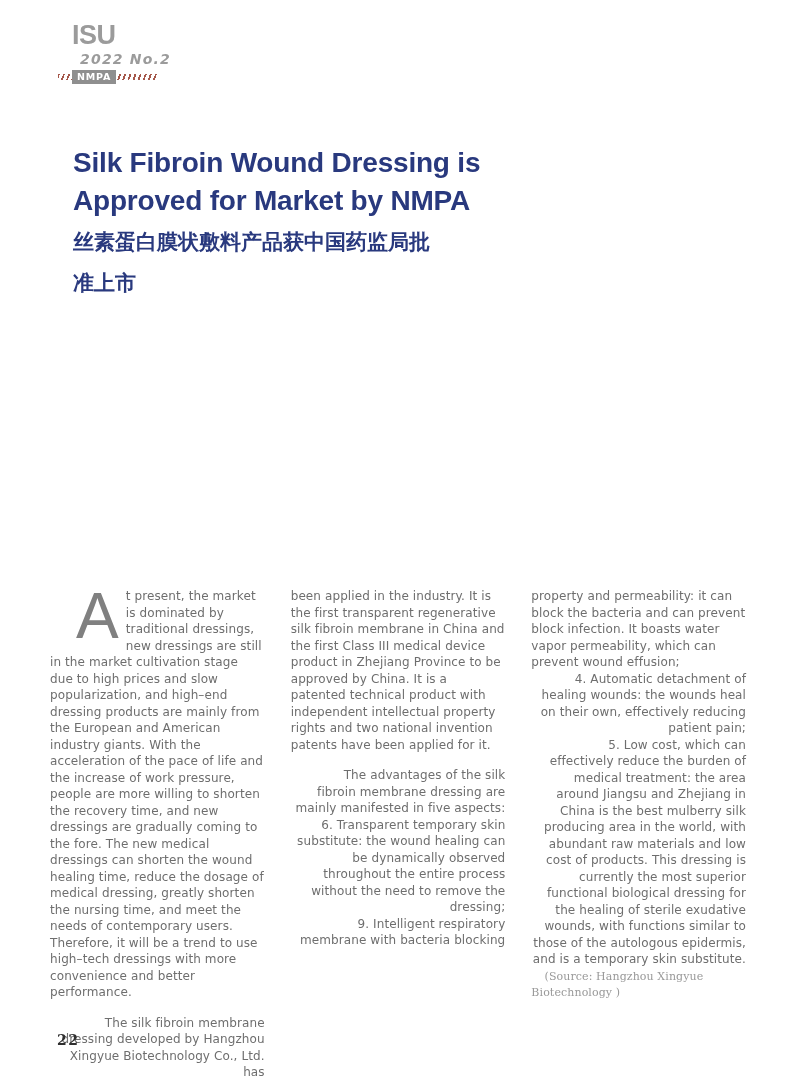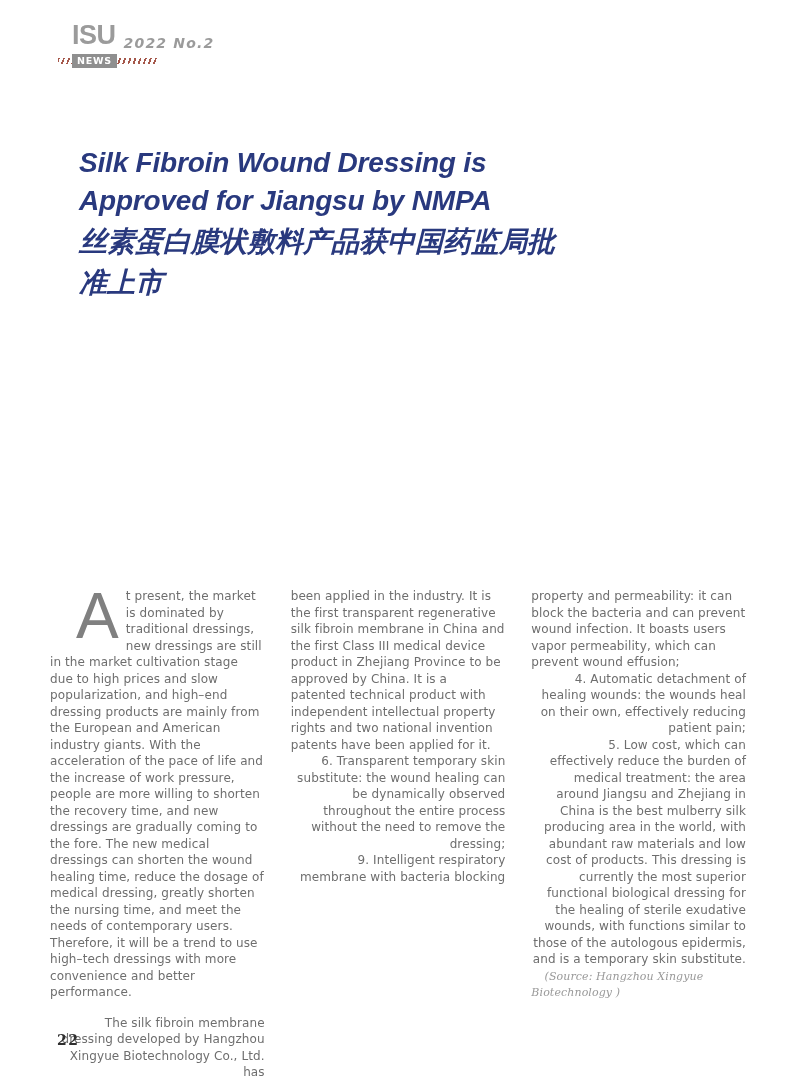--- a/index.html
+++ b/index.html
@@ -16,21 +16,21 @@
   .page{
     position:relative;
     width:794px;height:1077px;
     margin:0 auto;
     background:#ffffff;
     overflow:hidden;
   }
 
   
   .header{position:absolute;top:20px;left:58px;}
-  .logo-row{display:flex;align-items:flex-end;margin-left:14px;}
+  .logo-row{display:flex;align-items:flex-start;margin-left:14px;flex-direction:column;}
   .logo{
     font-size:27px;font-weight:700;color:var(--header-gray);
     letter-spacing:-0.5px;font-family:"Liberation Sans",sans-serif;
   }
   .issue{
     font-size:14px;font-weight:700;color:var(--header-gray);
     margin-left:8px;letter-spacing:1.2px;font-style:italic;
   }
   .hatch-row{position:relative;margin-top:4px;height:12px;}
   .hatch{
@@ -39,46 +39,46 @@
     background:repeating-linear-gradient(110deg,var(--hatch-red) 0 1.8px,transparent 1.8px 4.8px);
   }
   .news-badge{
     position:absolute;left:14px;top:-1px;
     background:var(--badge-bg);color:#ffffff;
     font-size:9.5px;font-weight:700;letter-spacing:0.8px;
     padding:1px 5px 2px 5px;line-height:11px;
   }
 
   
-  .title-block{position:absolute;left:79px;top:144px;width:640px;color:var(--navy);font-style:italic;}
+  .title-block{position:absolute;left:73px;top:144px;width:640px;color:var(--navy);}
   .title-en{
     font-family:"Liberation Sans",sans-serif;
     font-size:28px;line-height:38px;font-weight:700;letter-spacing:-0.2px;
   }
   .title-cn{
     font-family:"Liberation Sans",sans-serif;
-    font-size:28px;line-height:41px;font-weight:700;margin-top:1px;
+    font-size:21px;line-height:41px;font-weight:700;margin-top:1px;
   }
 
   
   .columns{
     position:absolute;left:50px;top:588px;width:696px;
     display:flex;gap:26px;
   }
   .col{flex:1 1 0;min-width:0;}
   .para{
     font-size:12px;line-height:16.5px;color:var(--body-gray);
     letter-spacing:0.1px;
     text-align:left;
   }
   .para.indent{text-indent:2.3em;text-align:right;}
   .para.gap{margin-top:14px;}
   .para.source{
     font-family:"DejaVu Serif","Liberation Serif",serif;
-    font-style:italic;color:#999999;font-size:11px;
+    color:#999999;font-size:11px;
     text-indent:1.2em;margin-top:1px;
   }
   .dropcap{
     float:left;
     font-family:"Liberation Sans",sans-serif;
     font-size:64px;line-height:50px;
     height:48px;
     margin:3px 7px 2px 26px;
     color:#808080;font-weight:400;
   }
@@ -95,41 +95,42 @@
 
 <div class="page">
 
   <header class="header">
     <div class="logo-row">
       <span class="logo">ISU</span>
       <span class="issue">2022 No.2</span>
     </div>
     <div class="hatch-row">
       <div class="hatch"></div>
-      <span class="news-badge">NEWS</span>
+      <span class="news-badge">NMPA</span>
     </div>
   </header>
 
   <section class="title-block">
-    <h1 class="title-en"><span>Silk Fibroin Wound Dressing is</span><br><span>Approved for Jiangsu by NMPA</span></h1>
+    <h1 class="title-en"><span>Silk Fibroin Wound Dressing is</span><br><span>Approved for Market by NMPA</span></h1>
     <h2 class="title-cn"><span>丝素蛋白膜状敷料产品获中国药监局批</span><br><span>准上市</span></h2>
   </section>
 
   <section class="columns" id="columns">
       <div class="col">
         <p class="para"><span class="dropcap">A</span>t present, the market is dominated by traditional dressings, new dressings are still in the market cultivation stage due to high prices and slow popularization, and high–end dressing products are mainly from the European and American industry giants. With the acceleration of the pace of life and the increase of work pressure, people are more willing to shorten the recovery time, and new dressings are gradually coming to the fore. The new medical dressings can shorten the wound healing time, reduce the dosage of medical dressing, greatly shorten the nursing time, and meet the needs of contemporary users. Therefore, it will be a trend to use high–tech dressings with more convenience and better performance.</p>
         <p class="para indent gap">The silk fibroin membrane dressing developed by Hangzhou Xingyue Biotechnology Co., Ltd. has</p>
       </div>
       <div class="col">
         <p class="para">been applied in the industry. It is the first transparent regenerative silk fibroin membrane in China and the first Class III medical device product in Zhejiang Province to be approved by China. It is a patented technical product with independent intellectual property rights and two national invention patents have been applied for it.</p>
+        <p class="para indent gap">The advantages of the silk fibroin membrane dressing are mainly manifested in five aspects:</p>
         <p class="para indent">6. Transparent temporary skin substitute: the wound healing can be dynamically observed throughout the entire process without the need to remove the dressing;</p>
         <p class="para indent">9. Intelligent respiratory membrane with bacteria blocking</p>
       </div>
       <div class="col">
-        <p class="para">property and permeability: it can block the bacteria and can prevent wound infection. It boasts users vapor permeability, which can prevent wound effusion;</p>
+        <p class="para">property and permeability: it can block the bacteria and can prevent block infection. It boasts water vapor permeability, which can prevent wound effusion;</p>
         <p class="para indent">4. Automatic detachment of healing wounds: the wounds heal on their own, effectively reducing patient pain;</p>
         <p class="para indent">5. Low cost, which can effectively reduce the burden of medical treatment: the area around Jiangsu and Zhejiang in China is the best mulberry silk producing area in the world, with abundant raw materials and low cost of products. This dressing is currently the most superior functional biological dressing for the healing of sterile exudative wounds, with functions similar to those of the autologous epidermis, and is a temporary skin substitute.</p>
         <p class="para source">(Source: Hangzhou Xingyue Biotechnology )</p>
       </div>
     </section>
 
   <footer class="footer">
     <span class="page-number">22</span>
   </footer>
 

